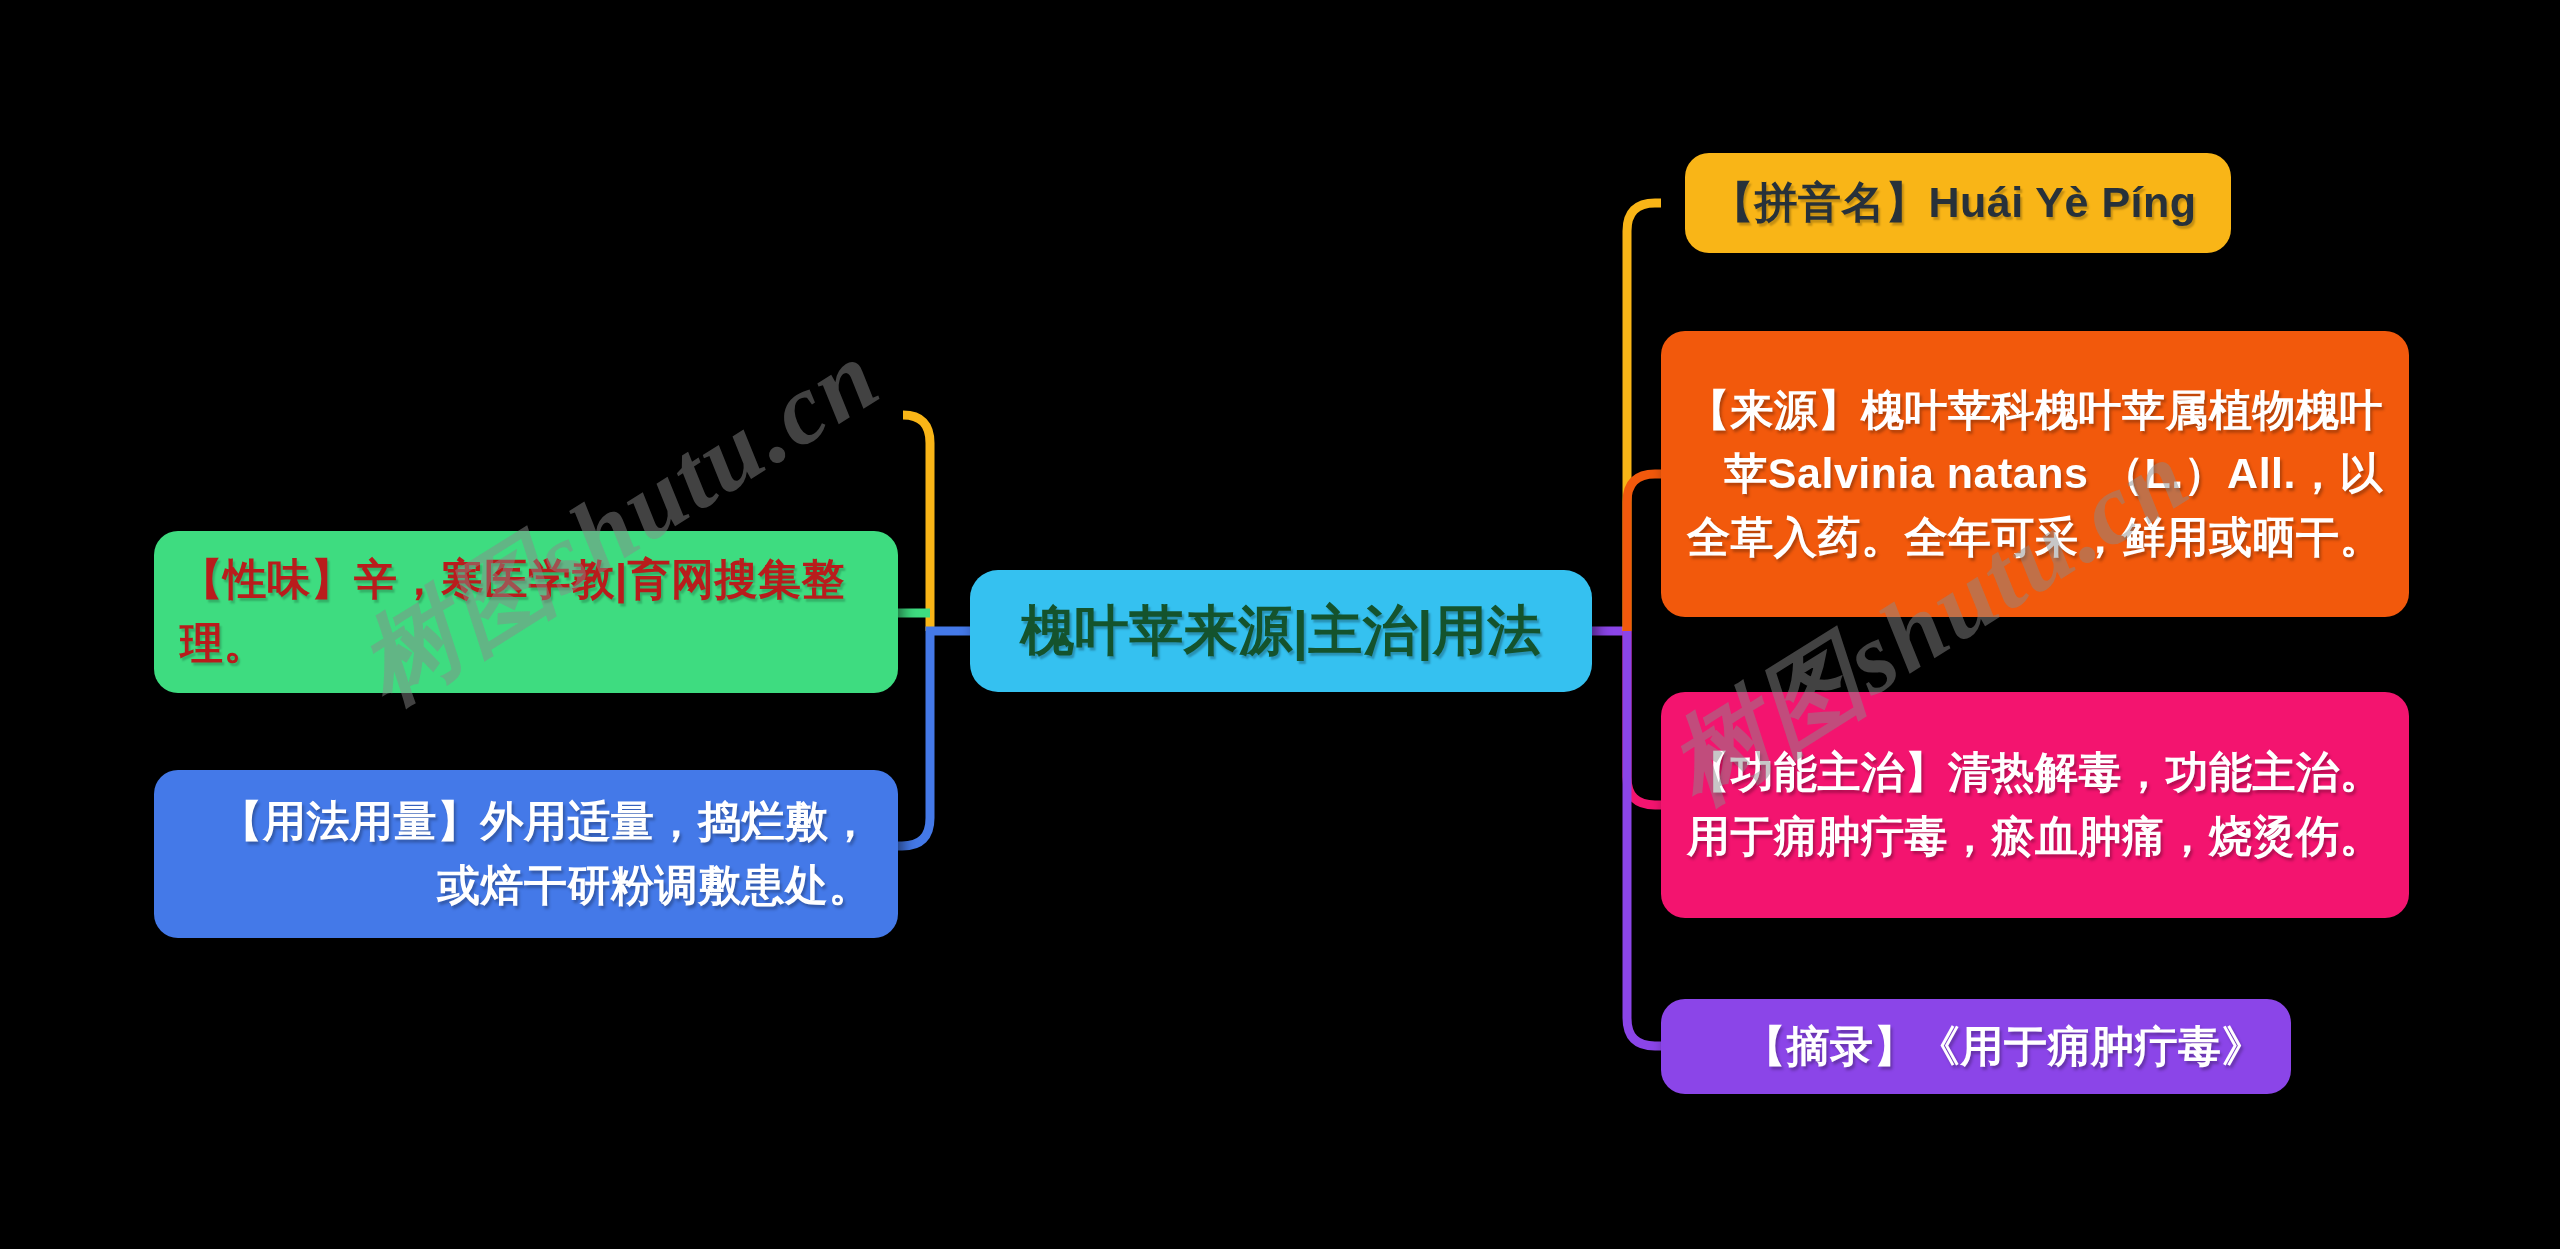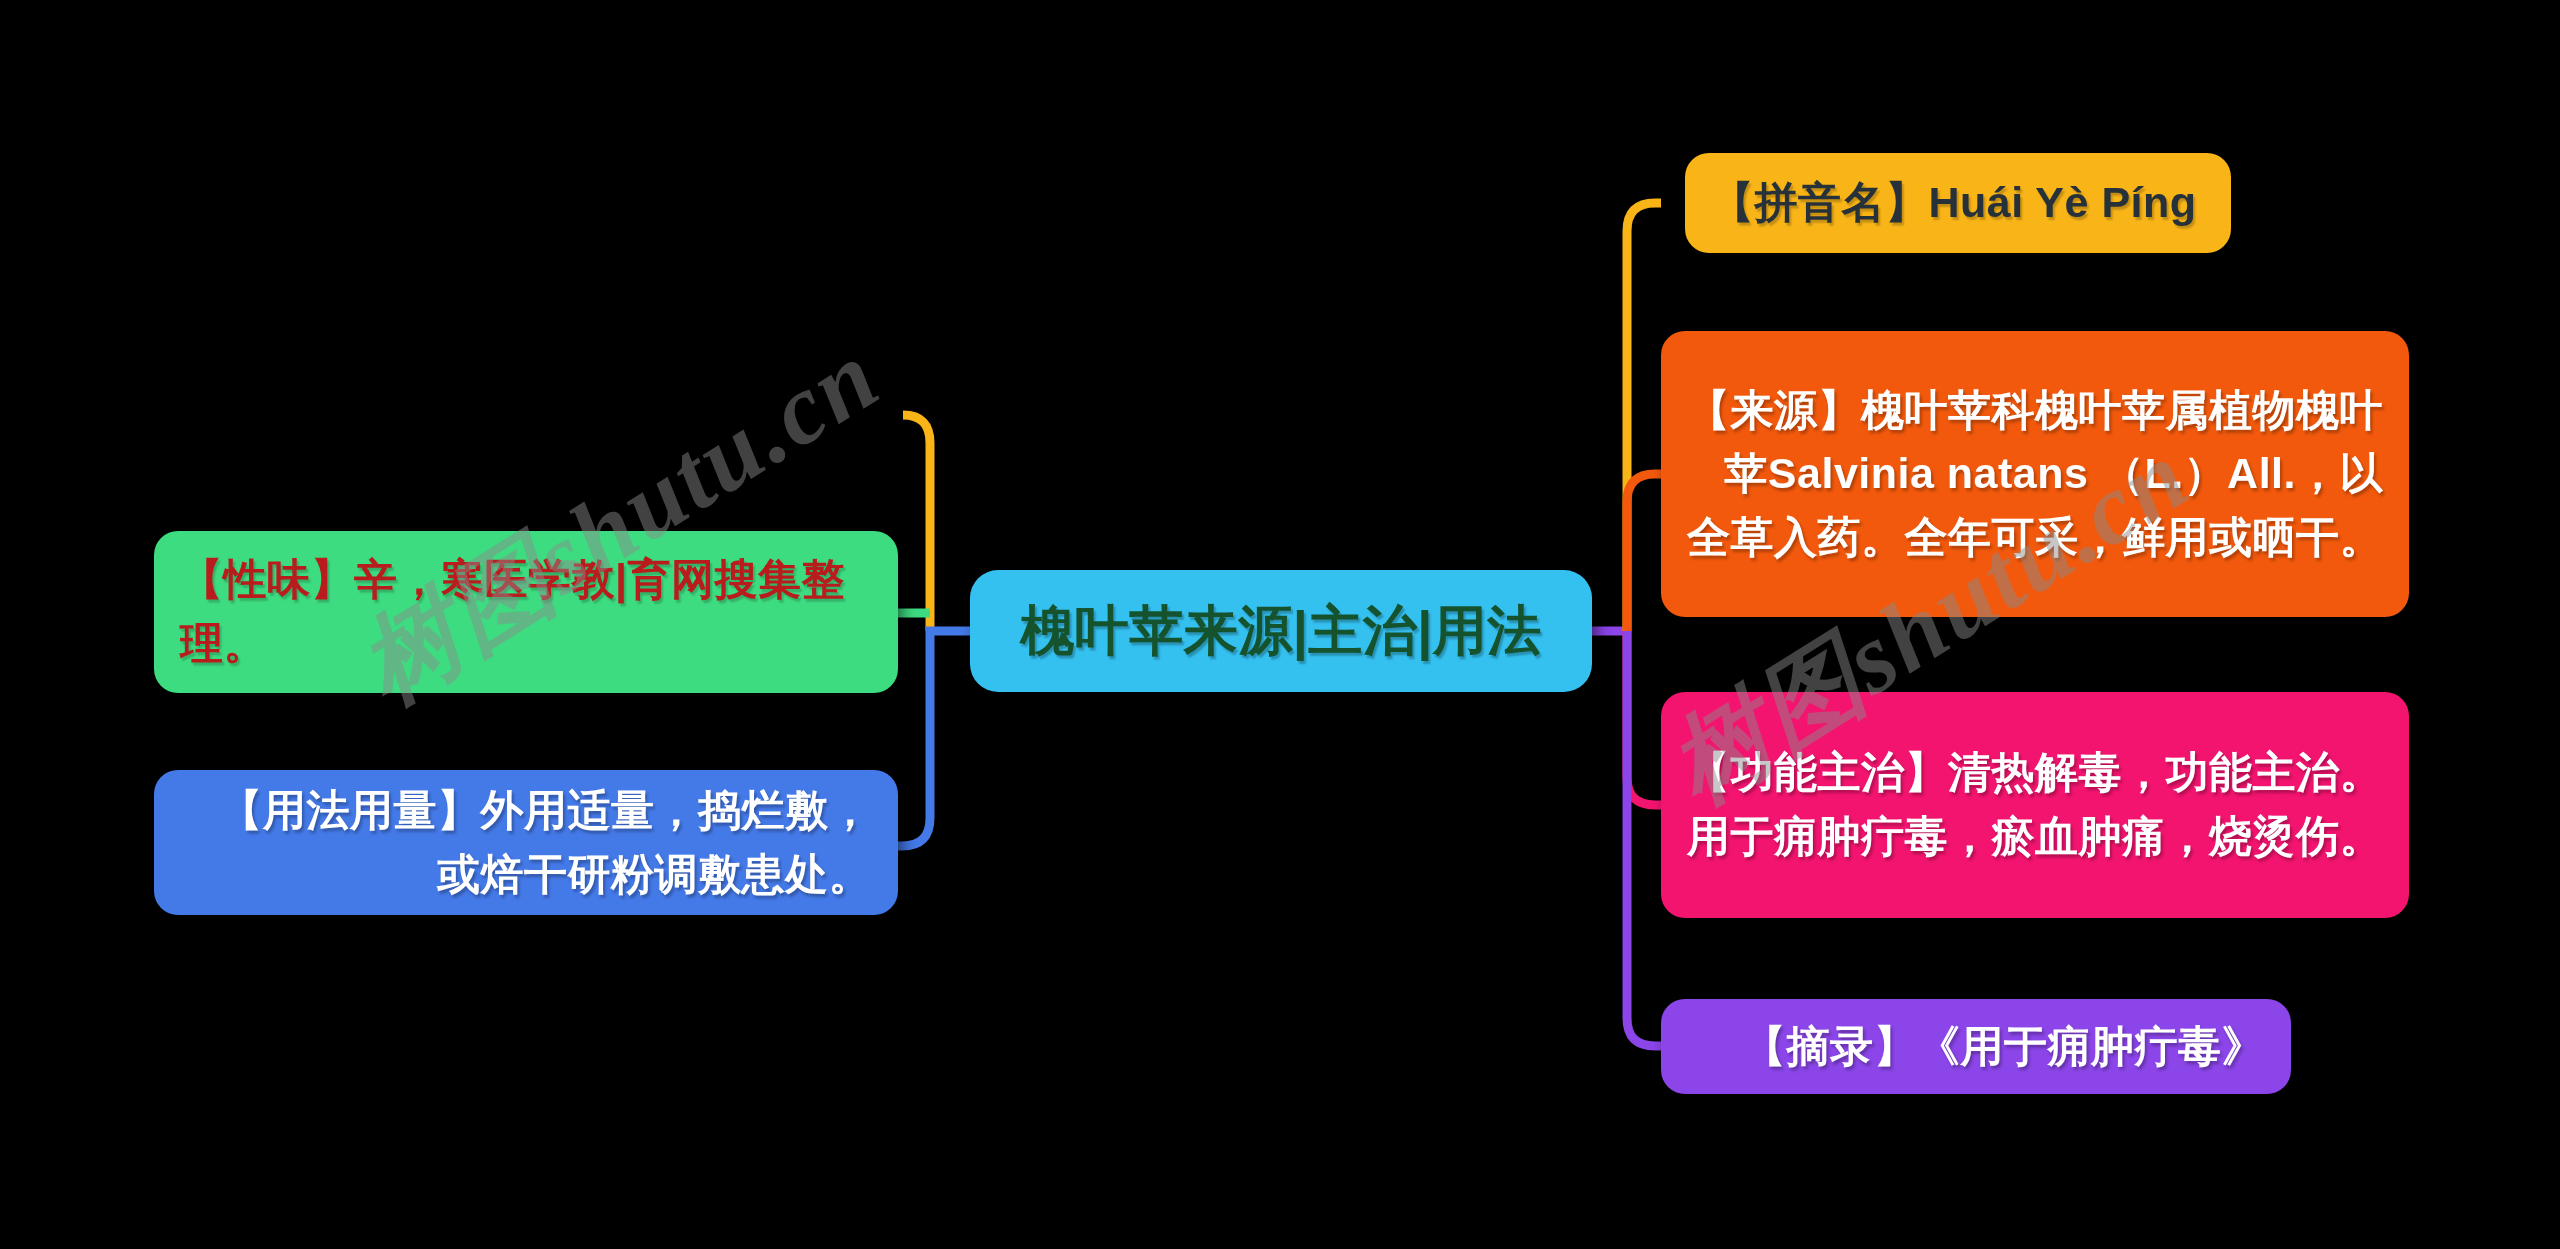--- a/index.html
+++ b/index.html
@@ -31,21 +31,21 @@
   #node-center{
     left:970px;top:570px;width:622px;height:122px;
     background:#35C1F0;
     justify-content:center;text-align:center;
     font-size:54px;font-weight:700;
     color:#14532d;text-shadow:2px 3px 2px rgba(0,0,0,0.25);
     border-radius:28px;
   }
   #node-alias  {left:177px; top:349px; width:726px; height:98px;  background:#F9B517;}
   #node-flavor {left:154px; top:531px; width:744px; height:162px; background:#3EDC80; color:#b91c1c;}
-  #node-usage  {left:154px; top:770px; width:744px; height:145px; background:#4479E8;}
+  #node-usage  {left:154px; top:770px; width:744px; height:168px; background:#4479E8;}
   #node-pinyin {left:1661px;top:153px; width:546px; height:100px; background:#F9B517;}
   #node-source {left:1661px;top:331px; width:748px; height:286px; background:#F2590C;}
   #node-function{left:1661px;top:692px;width:748px; height:226px; background:#F3146F;}
   #node-excerpt{left:1661px;top:999px; width:630px; height:95px;  background:#8B45E8;}
 
   .watermark{
     position:absolute;
     font-family:"Liberation Serif","DejaVu Serif",serif;
     font-style:italic;
     font-weight:700;

